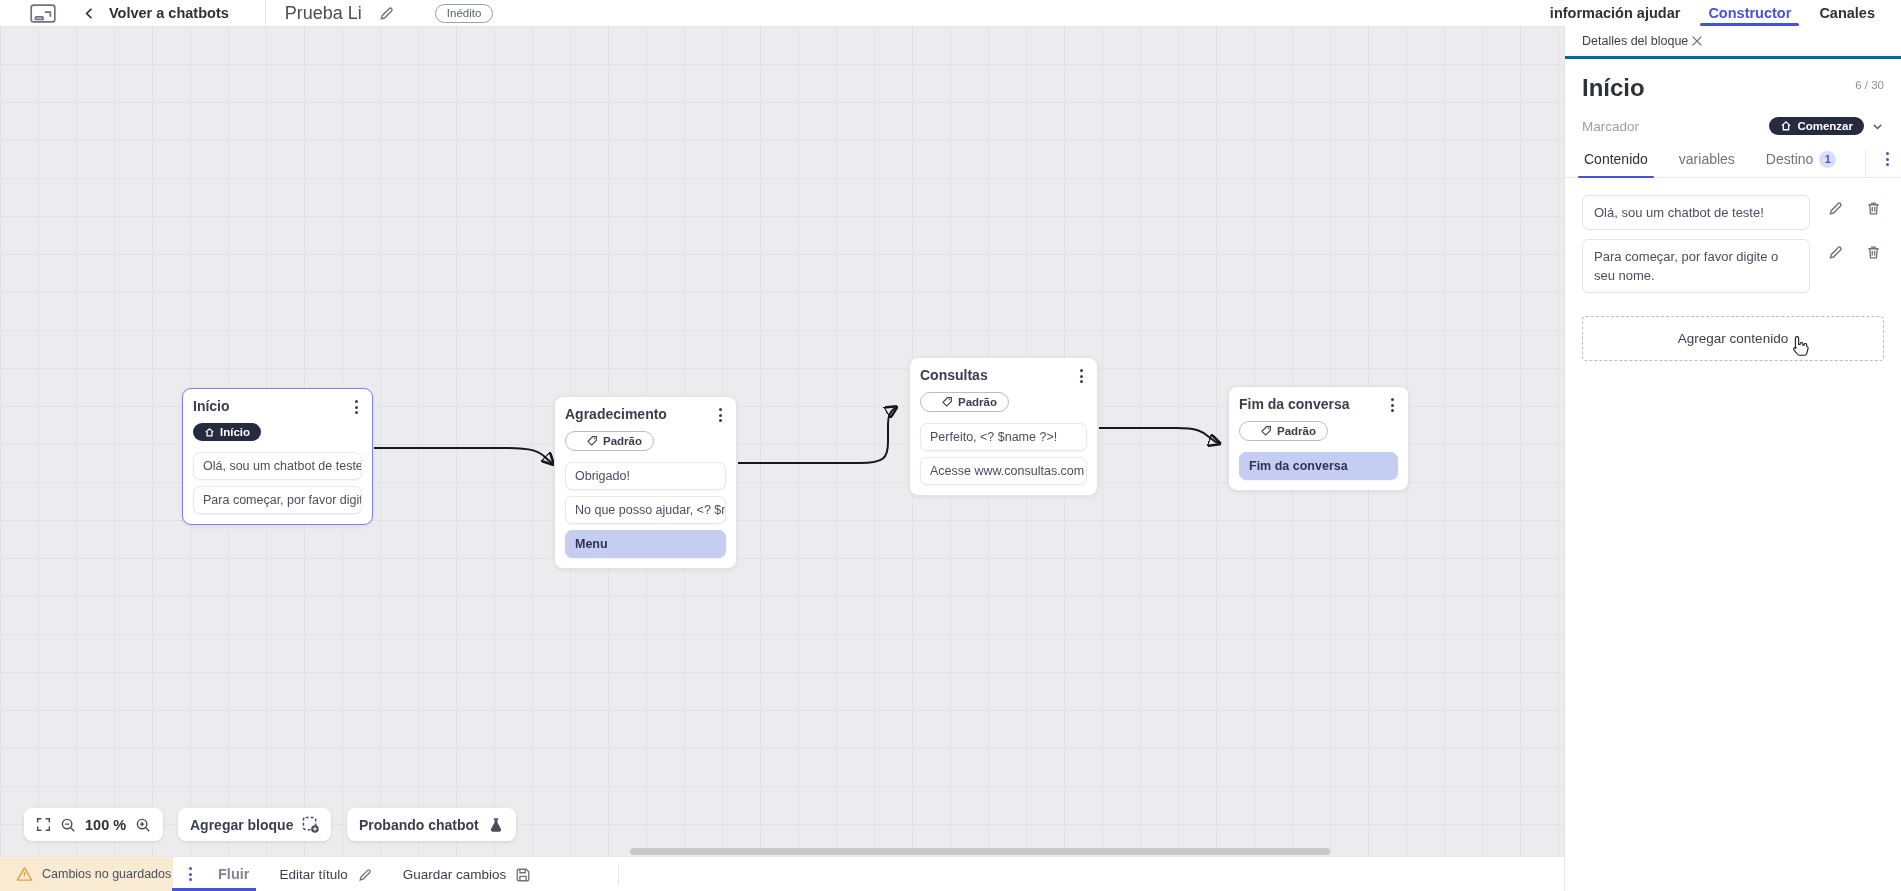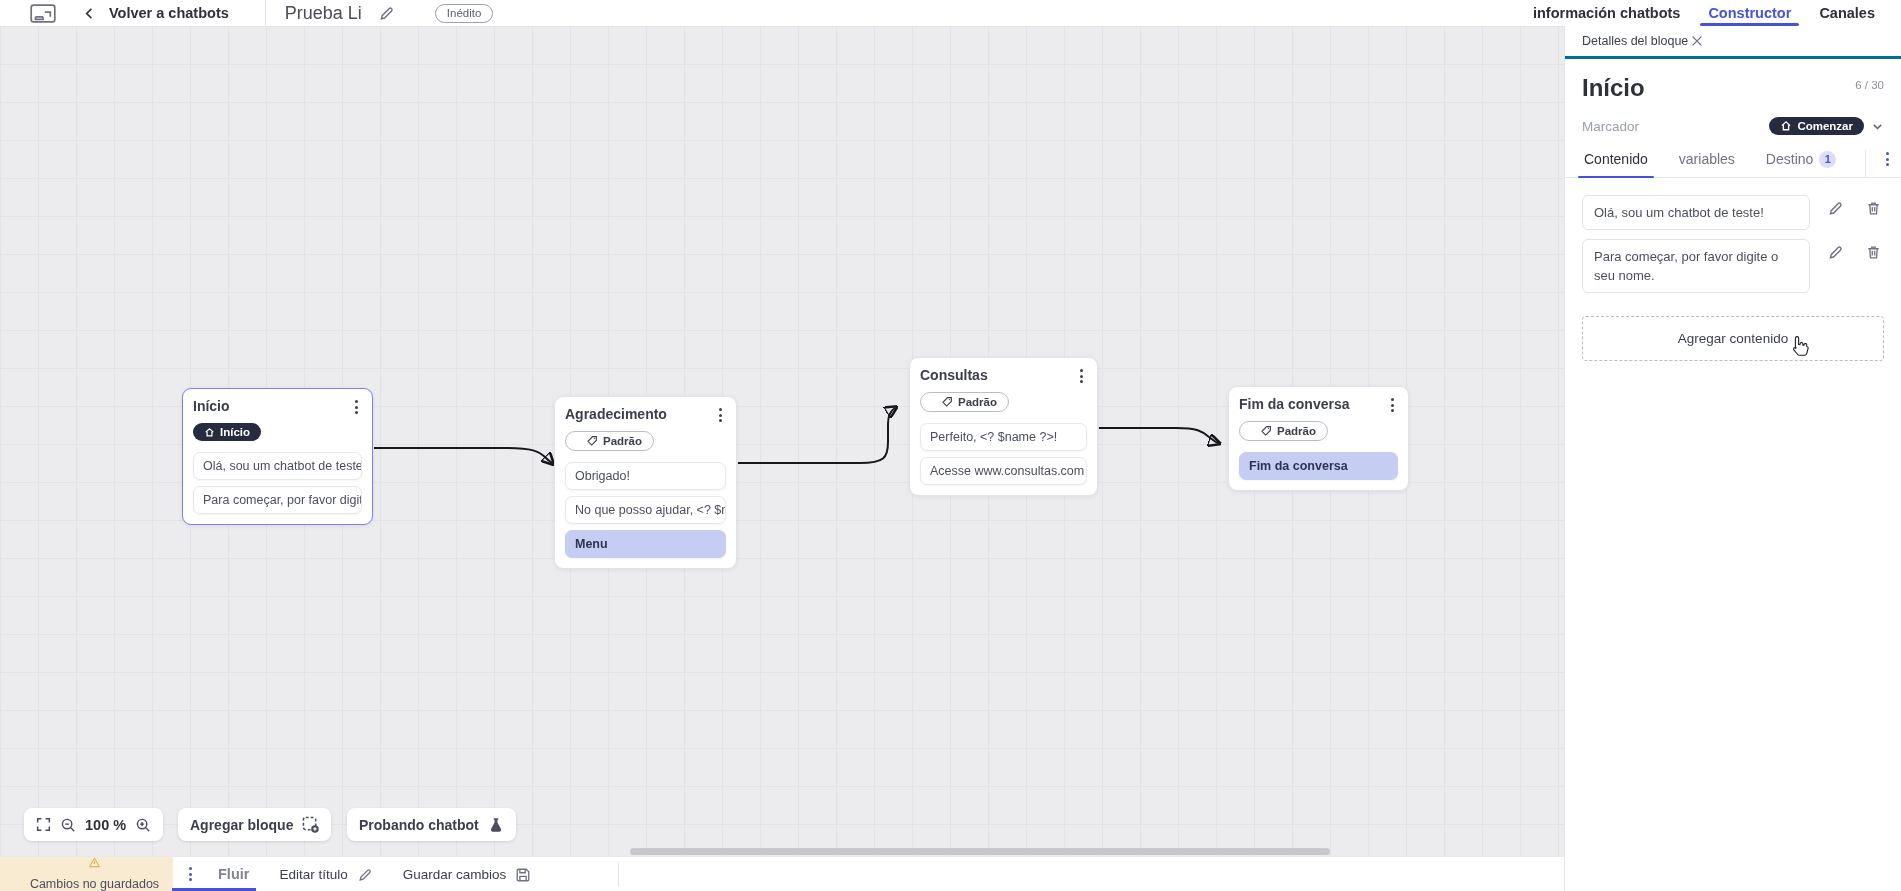--- a/index.html
+++ b/index.html
@@ -74,21 +74,21 @@
   .p-tab-menu { margin-left:auto; display:flex; align-items:center; border-left:1px solid #e8e8ec; padding:0 2px 9px 16px; }
   .panel-content { padding:17px; }
   .content-row { display:flex; align-items:flex-start; margin-bottom:9px; }
   .content-card { width:228px; background:#fff; border:1px solid #e3e3e8; border-radius:6px; padding:7px 11px; font-size:13px; line-height:19px; color:#4b4e5e; }
   .row-icons { display:flex; gap:21px; margin-left:17px; margin-top:5px; }
   .icon-btn { color:#6f7380; cursor:pointer; }
   .add-content { margin-top:23px; height:45px; border:1.5px dashed #b9bcc6; border-radius:4px; display:flex; align-items:center; justify-content:center; font-size:13.5px; font-weight:500; color:#3b3e4c; cursor:pointer; }
 
   
   .bottombar { position:absolute; left:0; top:856px; width:1564px; height:35px; background:#fff; border-top:1px solid #e8e8ec; display:flex; align-items:center; z-index:25; }
-  .warn-chip { height:100%; width:173px; background:#f8ebd2; display:flex; align-items:center; gap:9px; padding-left:16px;flex-direction:column; }
+  .warn-chip { height:100%; width:173px; background:#f8ebd2; display:flex; align-items:center; gap:9px; padding-left:16px; }
   .warn-chip span { font-size:12.5px; color:#4b4e5e; }
   .bb-kebab { margin-left:12px; }
   .flow-tab { margin-left:22px; font-size:14.5px; font-weight:700; color:#80858f; cursor:pointer; }
   .flow-underline { position:absolute; left:172px; bottom:0; width:84px; height:3px; background:#4553d8; }
   .bb-btn { display:flex; align-items:center; gap:9px; margin-left:30px; font-size:13.5px; font-weight:500; color:#3b3e4c; cursor:pointer; }
   .bb-btn .icon-btn { margin-top:1px; }
   .bb-divider { position:absolute; left:618px; top:6px; height:23px; width:1px; background:#e3e3e8; }
 
   
   .fake-cursor { position:absolute; left:1788px; top:334px; z-index:40; pointer-events:none; }
@@ -112,21 +112,21 @@
   <span class="tb-divider"></span>
   <span class="flow-title">Prueba Li</span>
   <span class="tb-pencil">
     <svg width="17" height="17" viewBox="0 0 17 17" fill="none" stroke="currentColor" stroke-width="1.4">
         <path d="M3.4 13.8l.8-3.1 7.1-7.1a1.5 1.5 0 012.1 0l.2.2a1.5 1.5 0 010 2.1l-7.1 7.1-3.1.8z"></path>
       </svg>
   </span>
   <span class="status-pill">Inédito</span>
   <span class="tb-spacer"></span>
   <div class="tb-tabs">
-    <span class="tb-tab">información chatbots</span>
+    <span class="tb-tab">información ajudar</span>
     <span class="tb-tab active">Constructor</span>
     <span class="tb-tab">Canales</span>
   </div>
 </div>
 
 <div class="canvas">
 
   <svg class="edges" width="1564" height="830">
     <defs>
       <marker id="ah" viewBox="0 0 10 10" refX="7.5" refY="5" markerWidth="6.5" markerHeight="6.5" orient="auto-start-reverse">

